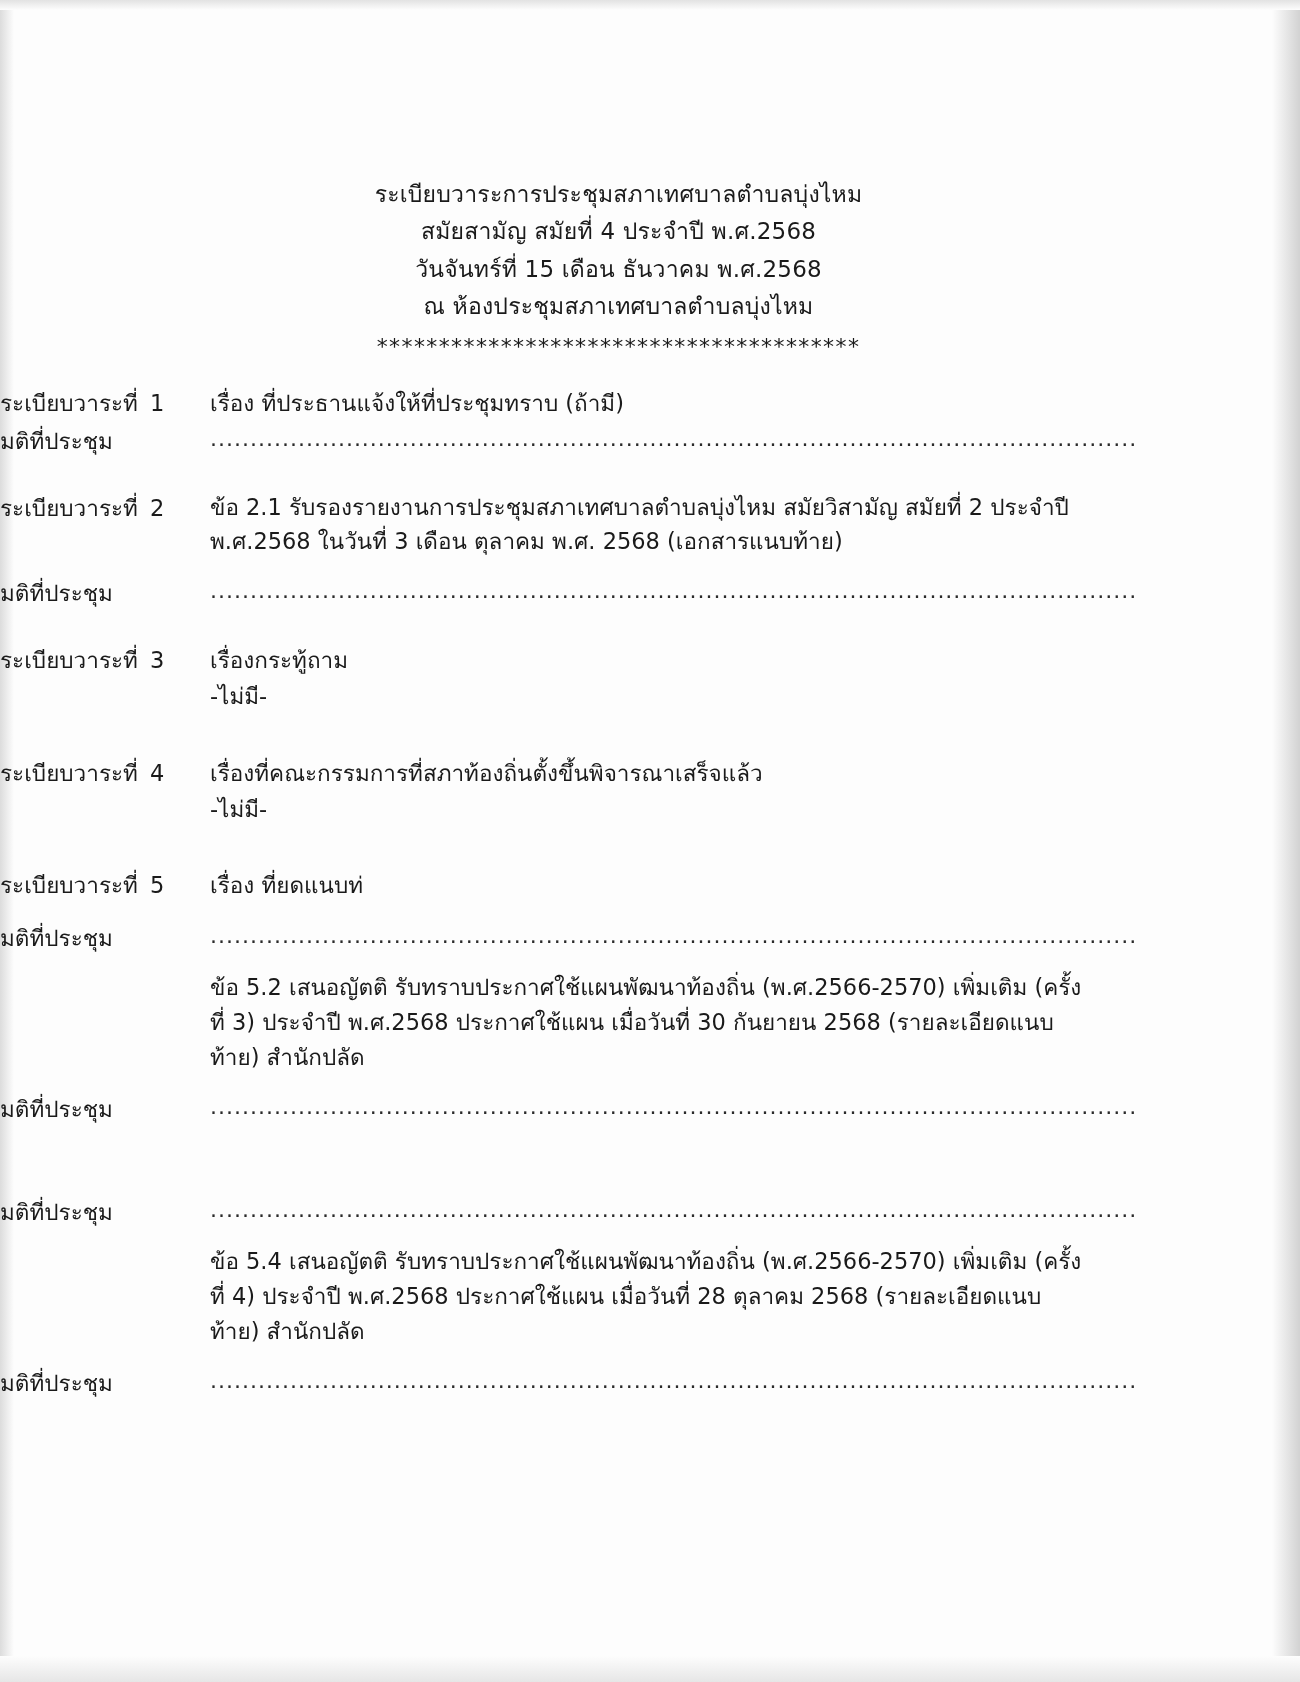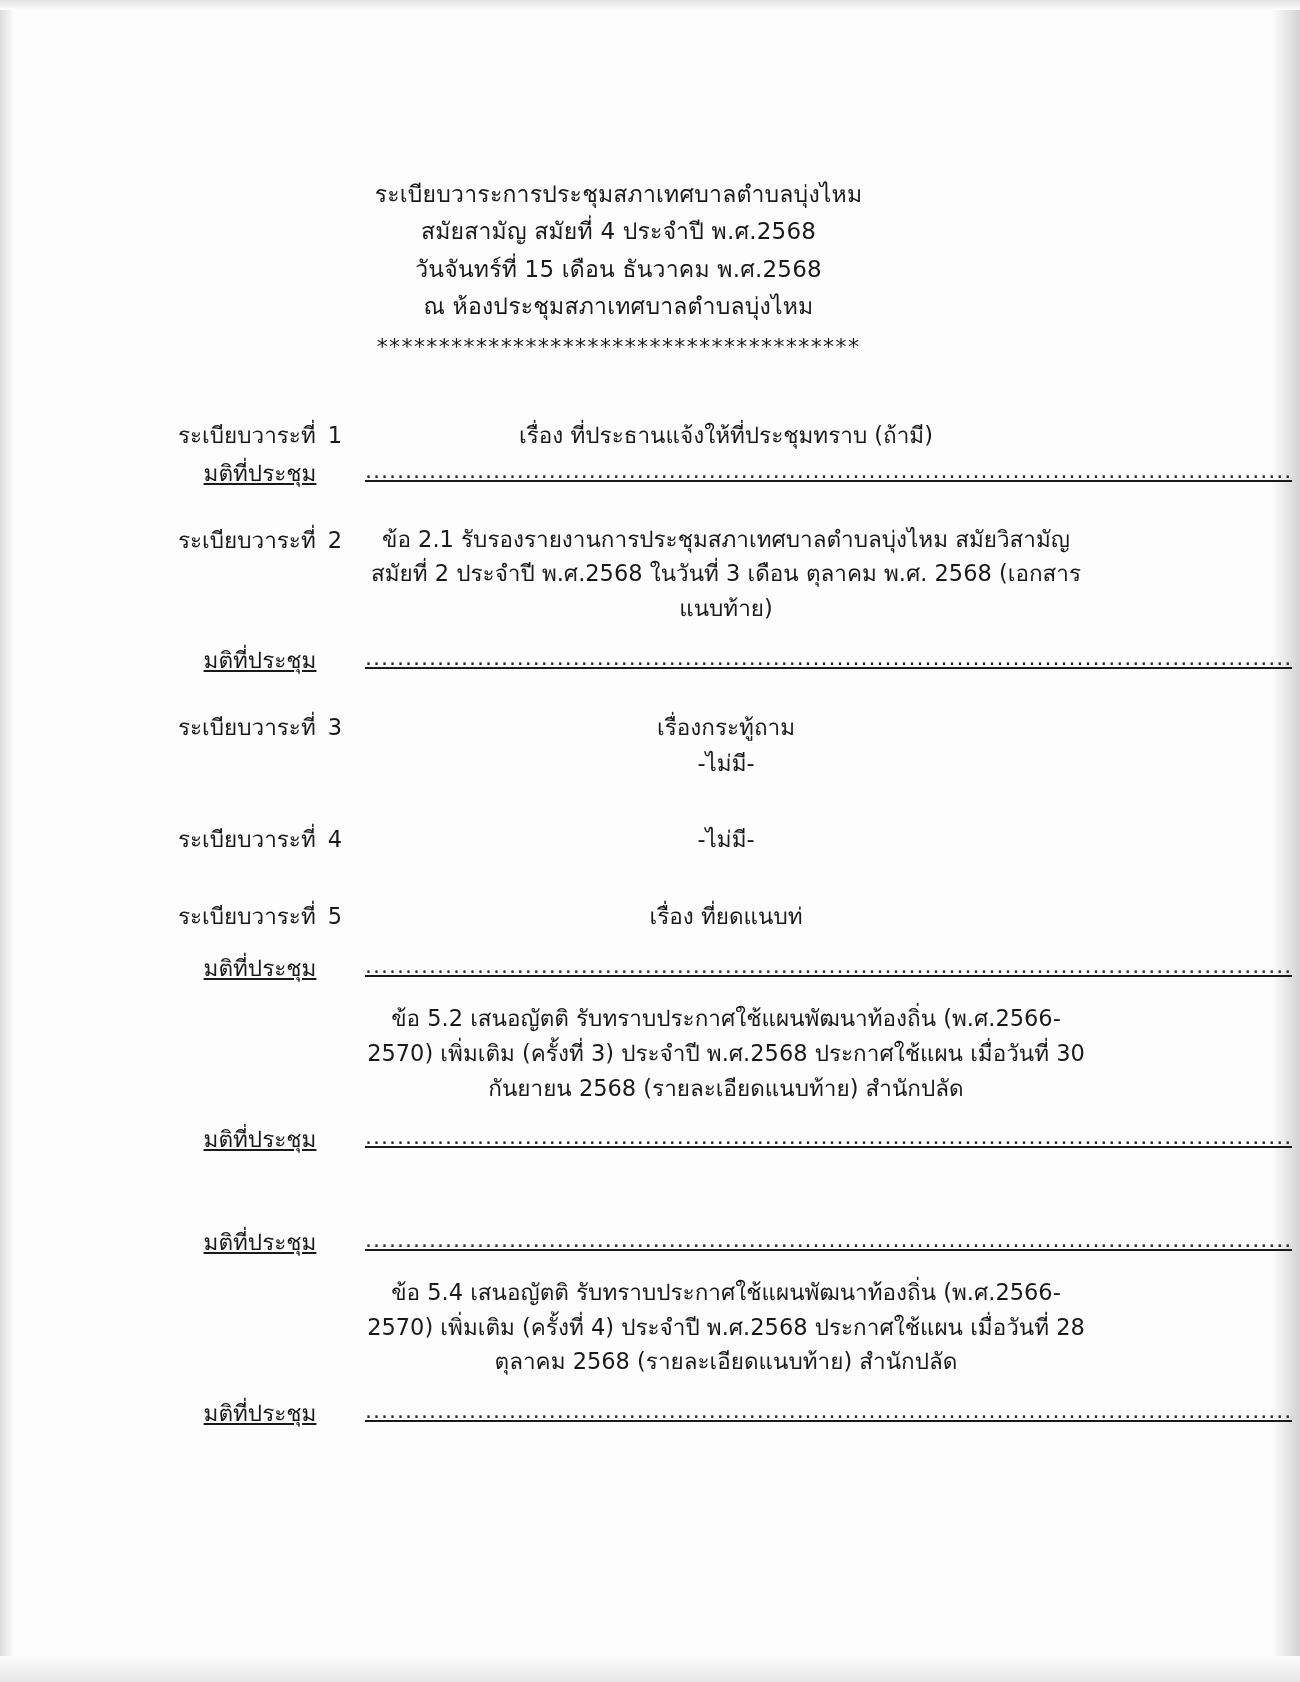--- a/index.html
+++ b/index.html
@@ -68,24 +68,22 @@
     letter-spacing: 0.2px;
   }
   .doc-header .stars {
     font-size: 22px;
     letter-spacing: 1.4px;
     margin-top: 4px;
   }
 
   
   .agenda {
-    margin-top: 52px;
-    padding-left: 155px;
+    margin-top: 20px;
     padding-right: 150px;
-    text-align: center;
   }
   .row {
     display: flex;
     align-items: flex-start;
     margin-bottom: 0;
   }
   .label-col {
     width: 210px;
     flex: 0 0 210px;
     font-size: 22.5px;
@@ -116,21 +114,20 @@
     letter-spacing: 1px;
     color: #2a2a2a;
     line-height: 1.3;
     white-space: nowrap;
     overflow: hidden;
     display: block;
   }
   .resolution-row {
     display: flex;
     align-items: flex-start;
-    text-decoration: underline;
   }
   .resolution-row .label-col {
     padding-top: 2px;
   }
   .resolution-row .dots-col {
     flex: 1 1 auto;
     padding-top: 4px;
   }
   .tight { line-height: 1.55; }
 </style>
@@ -200,20 +197,21 @@
         </div>
       </div>
 
       <div class="gap-lg"></div>
 
       <div class="row">
         <div class="label-col">
           <span>ระเบียบวาระที่</span><span class="num">4</span>
         </div>
         <div class="body-col">
+          <p class="heading">เรื่องที่คณะกรรมการที่สภาท้องถิ่นตั้งขึ้นพิจารณาเสร็จแล้ว</p>
           <p> -ไม่มี-</p>
         </div>
       </div>
 
       <div class="gap-lg"></div>
 
       <div class="row">
         <div class="label-col">
           <span>ระเบียบวาระที่</span><span class="num">5</span>
         </div>

